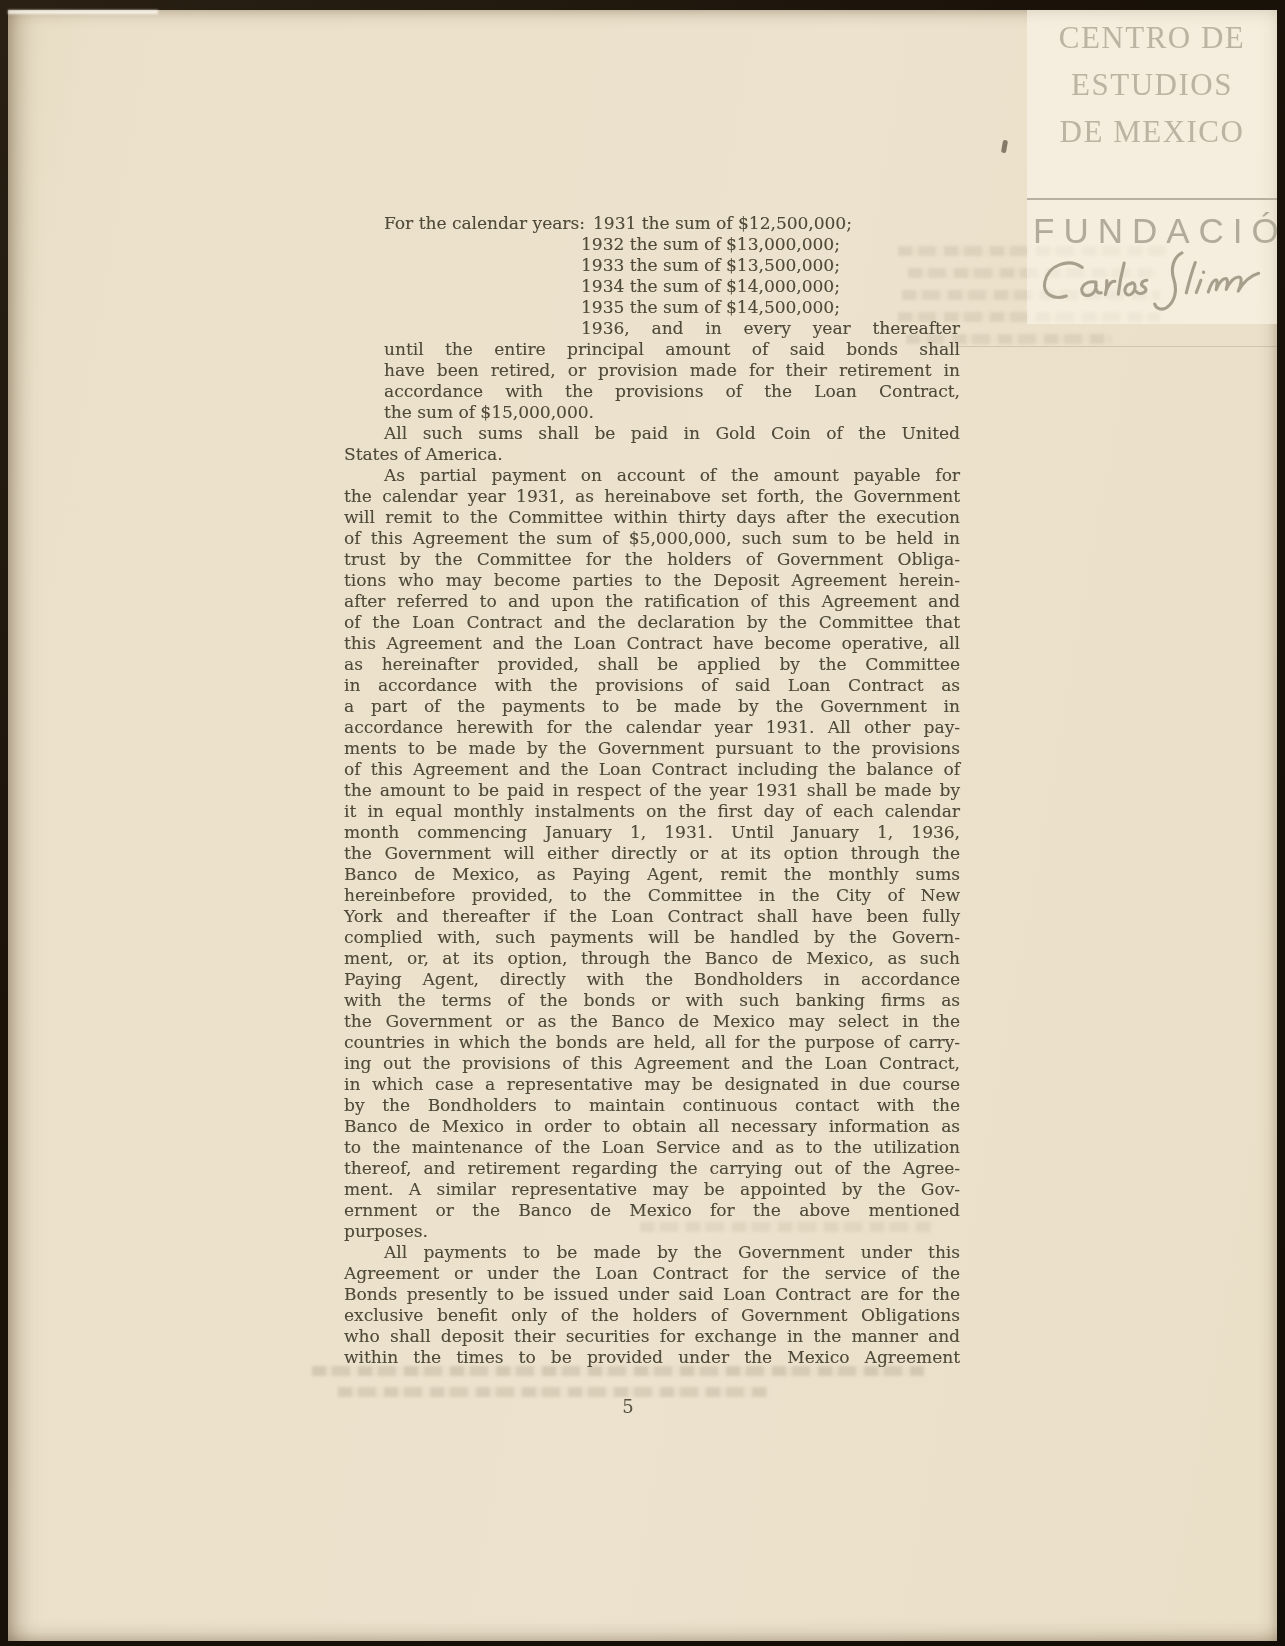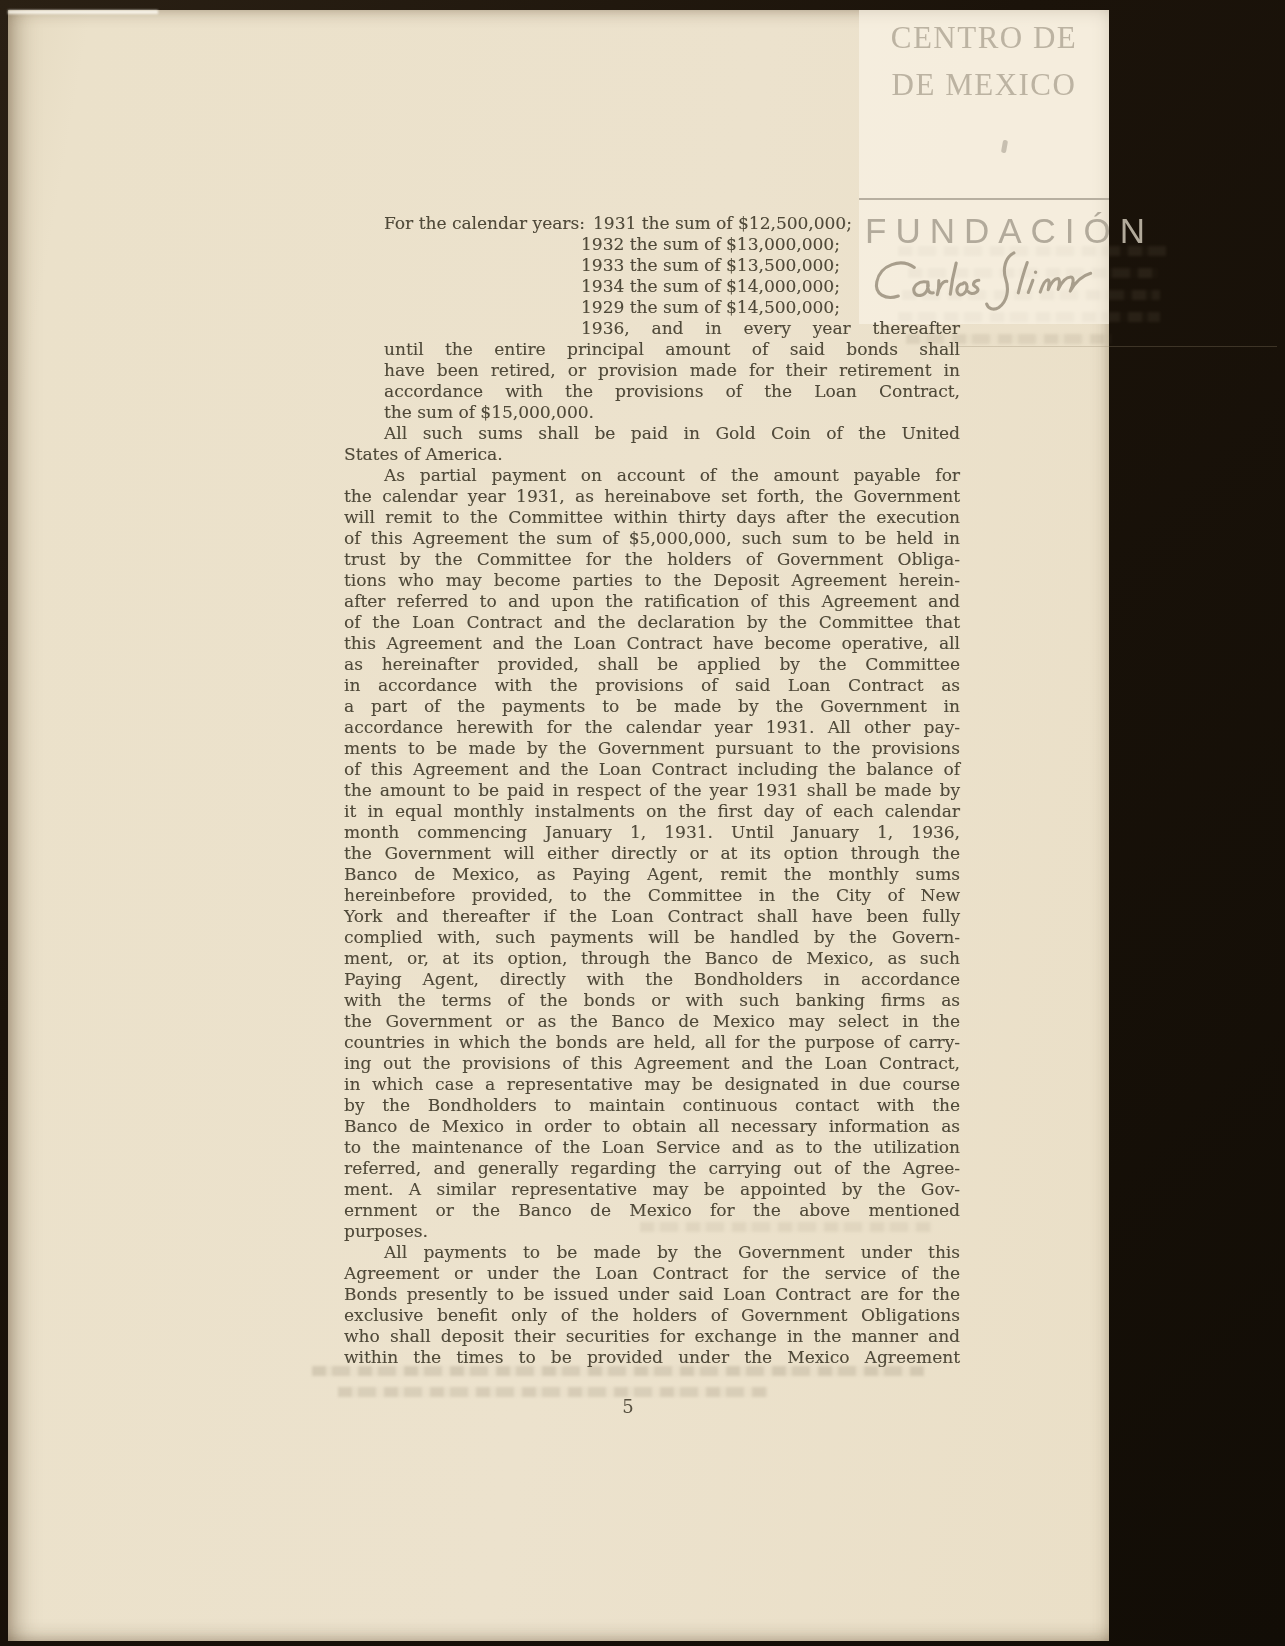--- a/index.html
+++ b/index.html
@@ -1,18 +1,18 @@
 <!DOCTYPE html>
 <html><head>
 <meta charset="utf-8">
 <style>
   html,body{margin:0;padding:0;background:#241c12;}
   .frame{position:relative;width:1285px;height:1646px;overflow:hidden;
          background:linear-gradient(135deg,#2a2014 0%,#1b130a 35%,#120d06 100%);}
-  .paper{position:absolute;left:8px;top:10px;width:1101px;height:1631px;
+  .paper{position:absolute;left:8px;top:10px;width:1269px;height:1631px;
          background:linear-gradient(100deg,#e5dac1 0%,#ebe1ca 6%,#ece2cd 55%,#eadfc7 100%);
          box-shadow: inset 18px 0 26px -14px rgba(74,52,26,.5),
                      inset 0 10px 18px -12px rgba(74,52,26,.35),
                      inset -12px 0 18px -12px rgba(74,52,26,.3),
                      inset 0 -14px 20px -14px rgba(74,52,26,.35);}
   .edge-light{position:absolute;left:0;top:0;width:150px;height:4px;
               background:rgba(255,253,244,.8);filter:blur(1px);}
   
   .wm-panel{position:absolute;top:0;right:0;width:250px;height:314px;
             background:rgba(253,248,236,.55);}
@@ -62,20 +62,21 @@
     <div class="smudge" style="left:632px;top:1212px;width:292px;opacity:.26;"></div>
     <div class="smudge" style="left:304px;top:1356px;width:612px;opacity:.5;"></div>
     <div class="smudge" style="left:330px;top:1377px;width:430px;opacity:.45;"></div>
 
     <div class="speck"></div>
     <div class="crease"></div>
 
     <div class="wm-panel">
       <div class="wm-org">
           <div class="wm-org-line">CENTRO DE</div>
+          <div class="wm-org-line">ESTUDIOS</div>
           <div class="wm-org-line">DE MEXICO</div>
         </div>
       <div class="wm-rule"></div>
       <div class="wm-foundation">FUNDACIÓN</div>
       <div class="wm-sig">
         <span class="sr-only">Carlos Slim</span>
         <svg width="244" height="62" viewBox="0 0 244 62">
           <g fill="none" stroke="#a89e8c" stroke-width="3.1" stroke-linecap="round" stroke-linejoin="round">
             <path d="M52,13 C39,3 18,9 14,26 C11,38 22,45 35,41"></path>
             <path d="M64,28 C56,26 49,32 51,38 C53,43 61,42 64,36 C66,32 65,28 65,28 C64,34 65,40 70,39"></path>
@@ -91,21 +92,21 @@
           </g>
         </svg>
       </div>
     </div>
 
     <div class="text-col">
         <div class="tl a2">For the calendar years:<span class="col2">1931 the sum of $12,500,000;</span></div>
         <div class="tl b">1932 the sum of $13,000,000;</div>
         <div class="tl b">1933 the sum of $13,500,000;</div>
         <div class="tl b">1934 the sum of $14,000,000;</div>
-        <div class="tl b">1929 the sum of $14,500,000;</div>
+        <div class="tl b">1935 the sum of $14,500,000;</div>
         <div class="tl bj">1936, and in every year thereafter</div>
         <div class="tl aj">until the entire principal amount of said bonds shall</div>
         <div class="tl aj">have been retired, or provision made for their retirement in</div>
         <div class="tl aj">accordance with the provisions of the Loan Contract,</div>
         <div class="tl a">the sum of $15,000,000.</div>
         <div class="tl aj">All such sums shall be paid in Gold Coin of the United</div>
         <div class="tl m">States of America.</div>
         <div class="tl aj">As partial payment on account of the amount payable for</div>
         <div class="tl mj">the calendar year 1931, as hereinabove set forth, the Government</div>
         <div class="tl mj">will remit to the Committee within thirty days after the execution</div>
@@ -132,21 +133,21 @@
         <div class="tl mj">ment, or, at its option, through the Banco de Mexico, as such</div>
         <div class="tl mj">Paying Agent, directly with the Bondholders in accordance</div>
         <div class="tl mj">with the terms of the bonds or with such banking firms as</div>
         <div class="tl mj">the Government or as the Banco de Mexico may select in the</div>
         <div class="tl mj">countries in which the bonds are held, all for the purpose of carry-</div>
         <div class="tl mj">ing out the provisions of this Agreement and the Loan Contract,</div>
         <div class="tl mj">in which case a representative may be designated in due course</div>
         <div class="tl mj">by the Bondholders to maintain continuous contact with the</div>
         <div class="tl mj">Banco de Mexico in order to obtain all necessary information as</div>
         <div class="tl mj">to the maintenance of the Loan Service and as to the utilization</div>
-        <div class="tl mj">referred, and generally regarding the carrying out of the Agree-</div>
+        <div class="tl mj">thereof, and retirement regarding the carrying out of the Agree-</div>
         <div class="tl mj">ment.  A similar representative may be appointed by the Gov-</div>
         <div class="tl mj">ernment or the Banco de Mexico for the above mentioned</div>
         <div class="tl m">purposes.</div>
         <div class="tl aj">All payments to be made by the Government under this</div>
         <div class="tl mj">Agreement or under the Loan Contract for the service of the</div>
         <div class="tl mj">Bonds presently to be issued under said Loan Contract are for the</div>
         <div class="tl mj">exclusive benefit only of the holders of Government Obligations</div>
         <div class="tl mj">who shall deposit their securities for exchange in the manner and</div>
         <div class="tl mj">within the times to be provided under the Mexico Agreement</div>
       </div>

